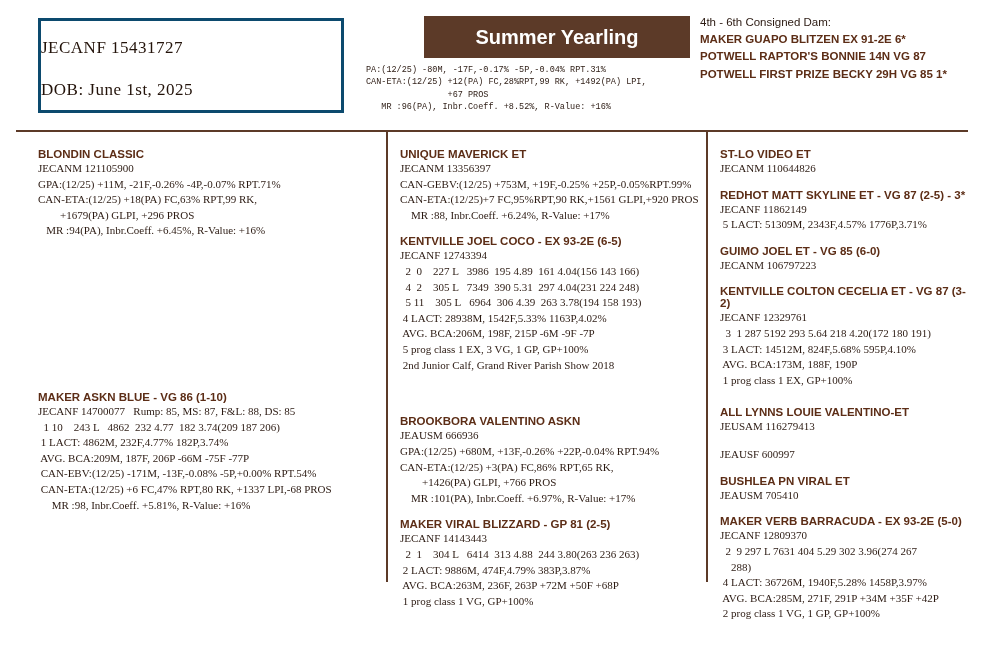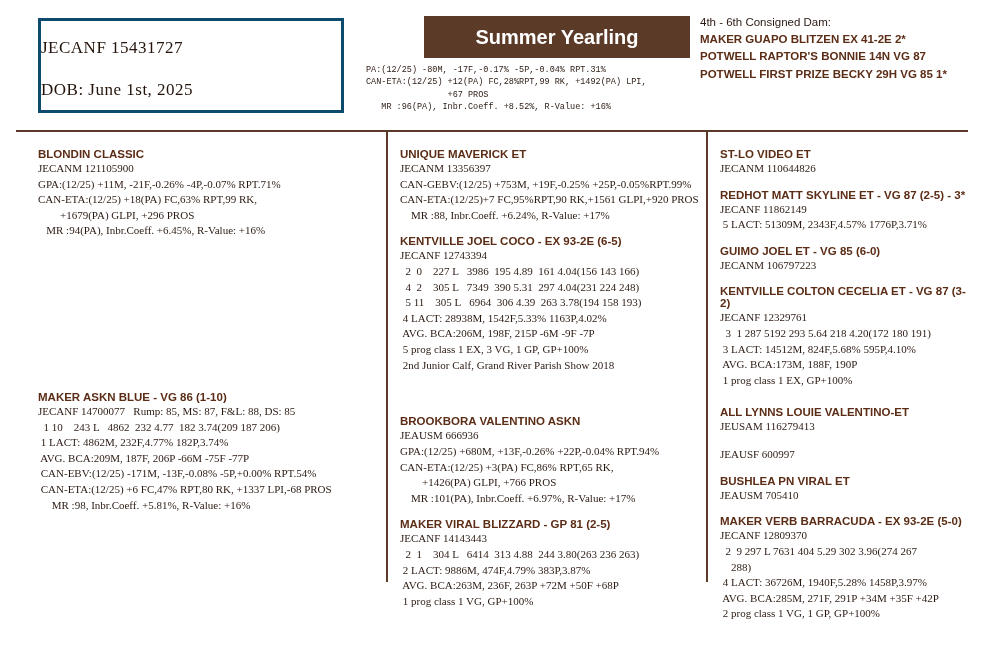--- a/index.html
+++ b/index.html
@@ -198,21 +198,21 @@
     </div>
 
     <div class="banner">Summer Yearling</div>
     <div class="evals">PA:(12/25) -80M, -17F,-0.17% -5P,-0.04% RPT.31%
 CAN-ETA:(12/25) +12(PA) FC,28%RPT,99 RK, +1492(PA) LPI,
                 +67 PROS
    MR :96(PA), Inbr.Coeff. +8.52%, R-Value: +16%</div>
 
     <div class="maternal">
       <div class="head">4th - 6th Consigned Dam:</div>
-      <div class="dam">MAKER GUAPO BLITZEN EX 41-2E 2*</div>
+      <div class="dam">MAKER GUAPO BLITZEN EX 91-2E 6*</div>
       <div class="dam">POTWELL RAPTOR'S BONNIE 14N VG 87</div>
       <div class="dam">POTWELL FIRST PRIZE BECKY 29H VG 85 1*</div>
     </div>
   </div>
 
   <div class="cols">
 
     <div class="col col-1">
       <div class="entry">
         <div class="title">BLONDIN CLASSIC</div>

